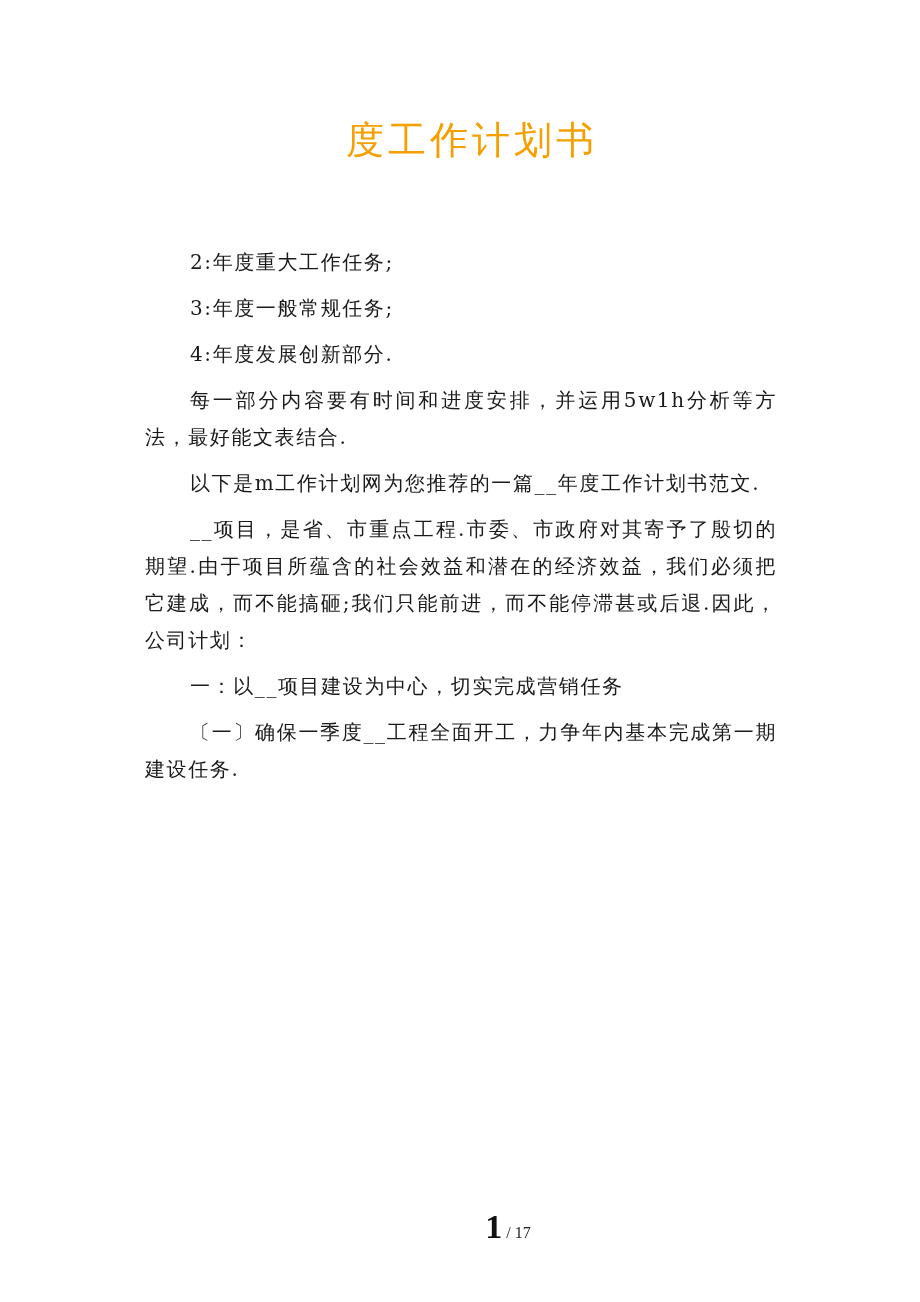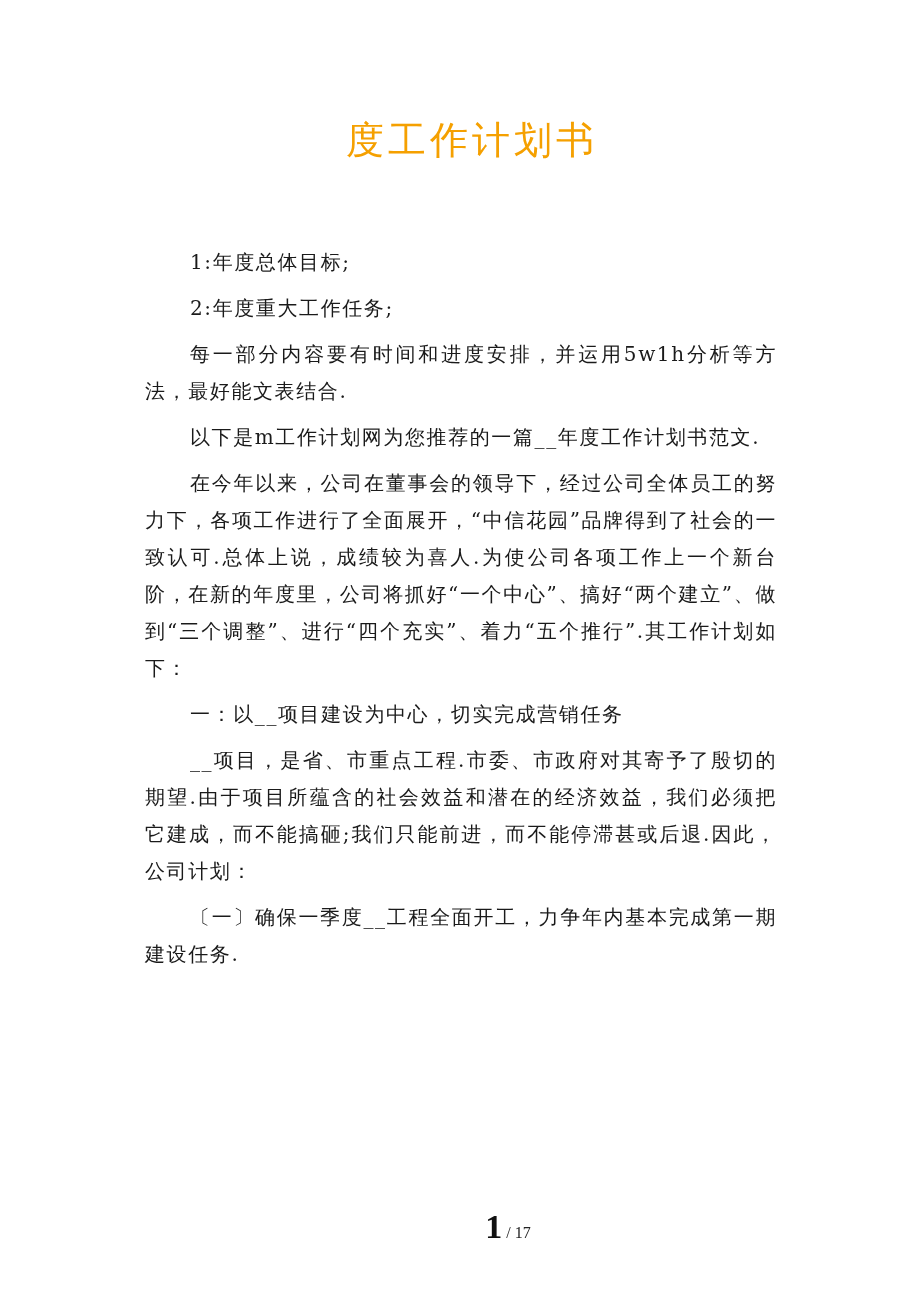--- a/index.html
+++ b/index.html
@@ -73,26 +73,26 @@
       color: #222;
     }
   </style>
 </head>
 <body>
 
 <div class="page">
   <h1 class="doc-title">度工作计划书</h1>
 
   <div class="body">
-    <p class="para">1:年度总体目标;</p>
     <p class="para">2:年度重大工作任务;</p>
+    <p class="para">3:年度一般常规任务;</p>
+    <p class="para">4:年度发展创新部分.</p>
     <p class="para">每一部分内容要有时间和进度安排，并运用5w1h分析等方法，最好能文表结合.</p>
     <p class="para">以下是m工作计划网为您推荐的一篇__年度工作计划书范文.</p>
-    <p class="para">在今年以来，公司在董事会的领导下，经过公司全体员工的努力下，各项工作进行了全面展开，“中信花园”品牌得到了社会的一致认可.总体上说，成绩较为喜人.为使公司各项工作上一个新台阶，在新的年度里，公司将抓好“一个中心”、搞好“两个建立”、做到“三个调整”、进行“四个充实”、着力“五个推行”.其工作计划如下：</p>
+    <p class="para">__项目，是省、市重点工程.市委、市政府对其寄予了殷切的期望.由于项目所蕴含的社会效益和潜在的经济效益，我们必须把它建成，而不能搞砸;我们只能前进，而不能停滞甚或后退.因此，公司计划：</p>
     <p class="para">一：以__项目建设为中心，切实完成营销任务</p>
-    <p class="para">__项目，是省、市重点工程.市委、市政府对其寄予了殷切的期望.由于项目所蕴含的社会效益和潜在的经济效益，我们必须把它建成，而不能搞砸;我们只能前进，而不能停滞甚或后退.因此，公司计划：</p>
     <p class="para">〔一〕确保一季度__工程全面开工，力争年内基本完成第一期建设任务.</p>
   </div>
 
   <div class="footer">
     <span class="page-current">1</span><span class="page-sep">/</span> <span class="page-total">17</span>
   </div>
 </div>
 
 </body></html>

